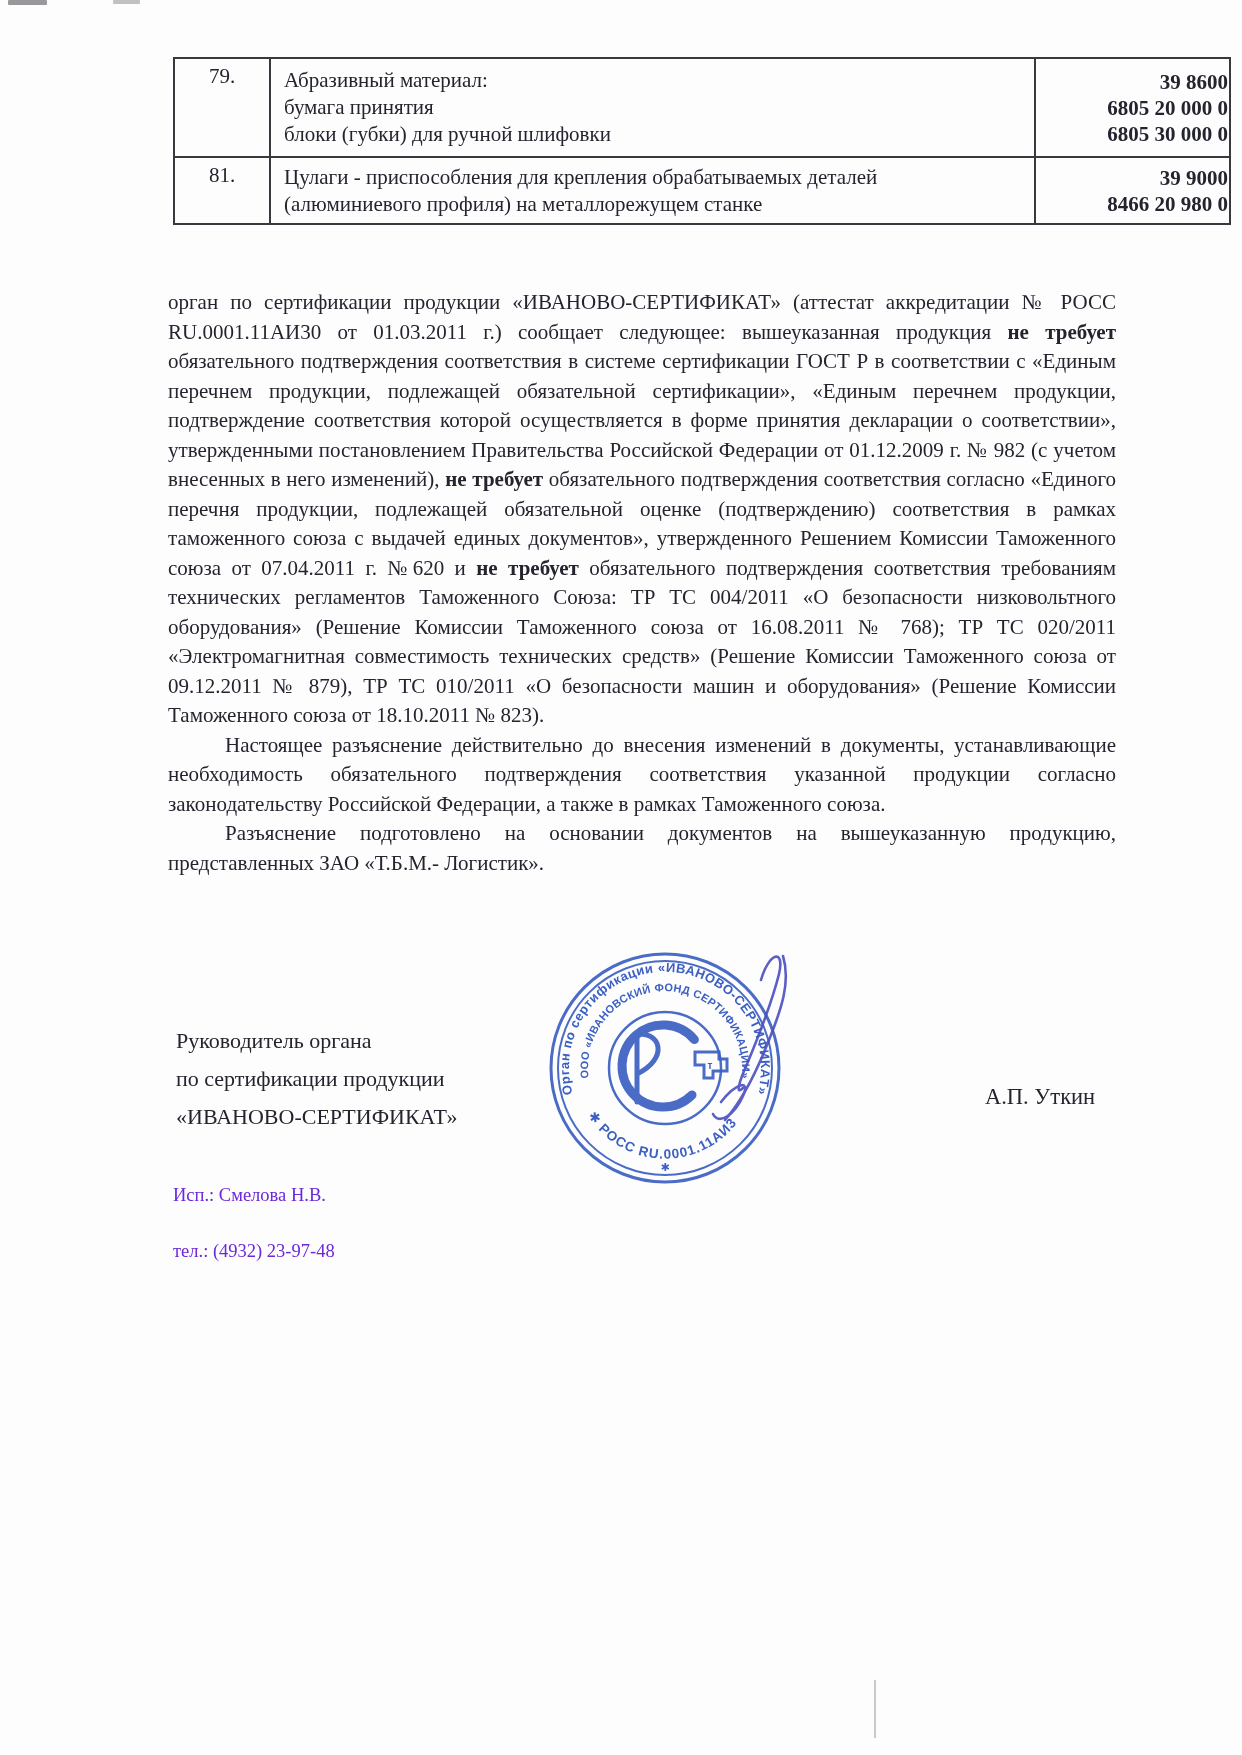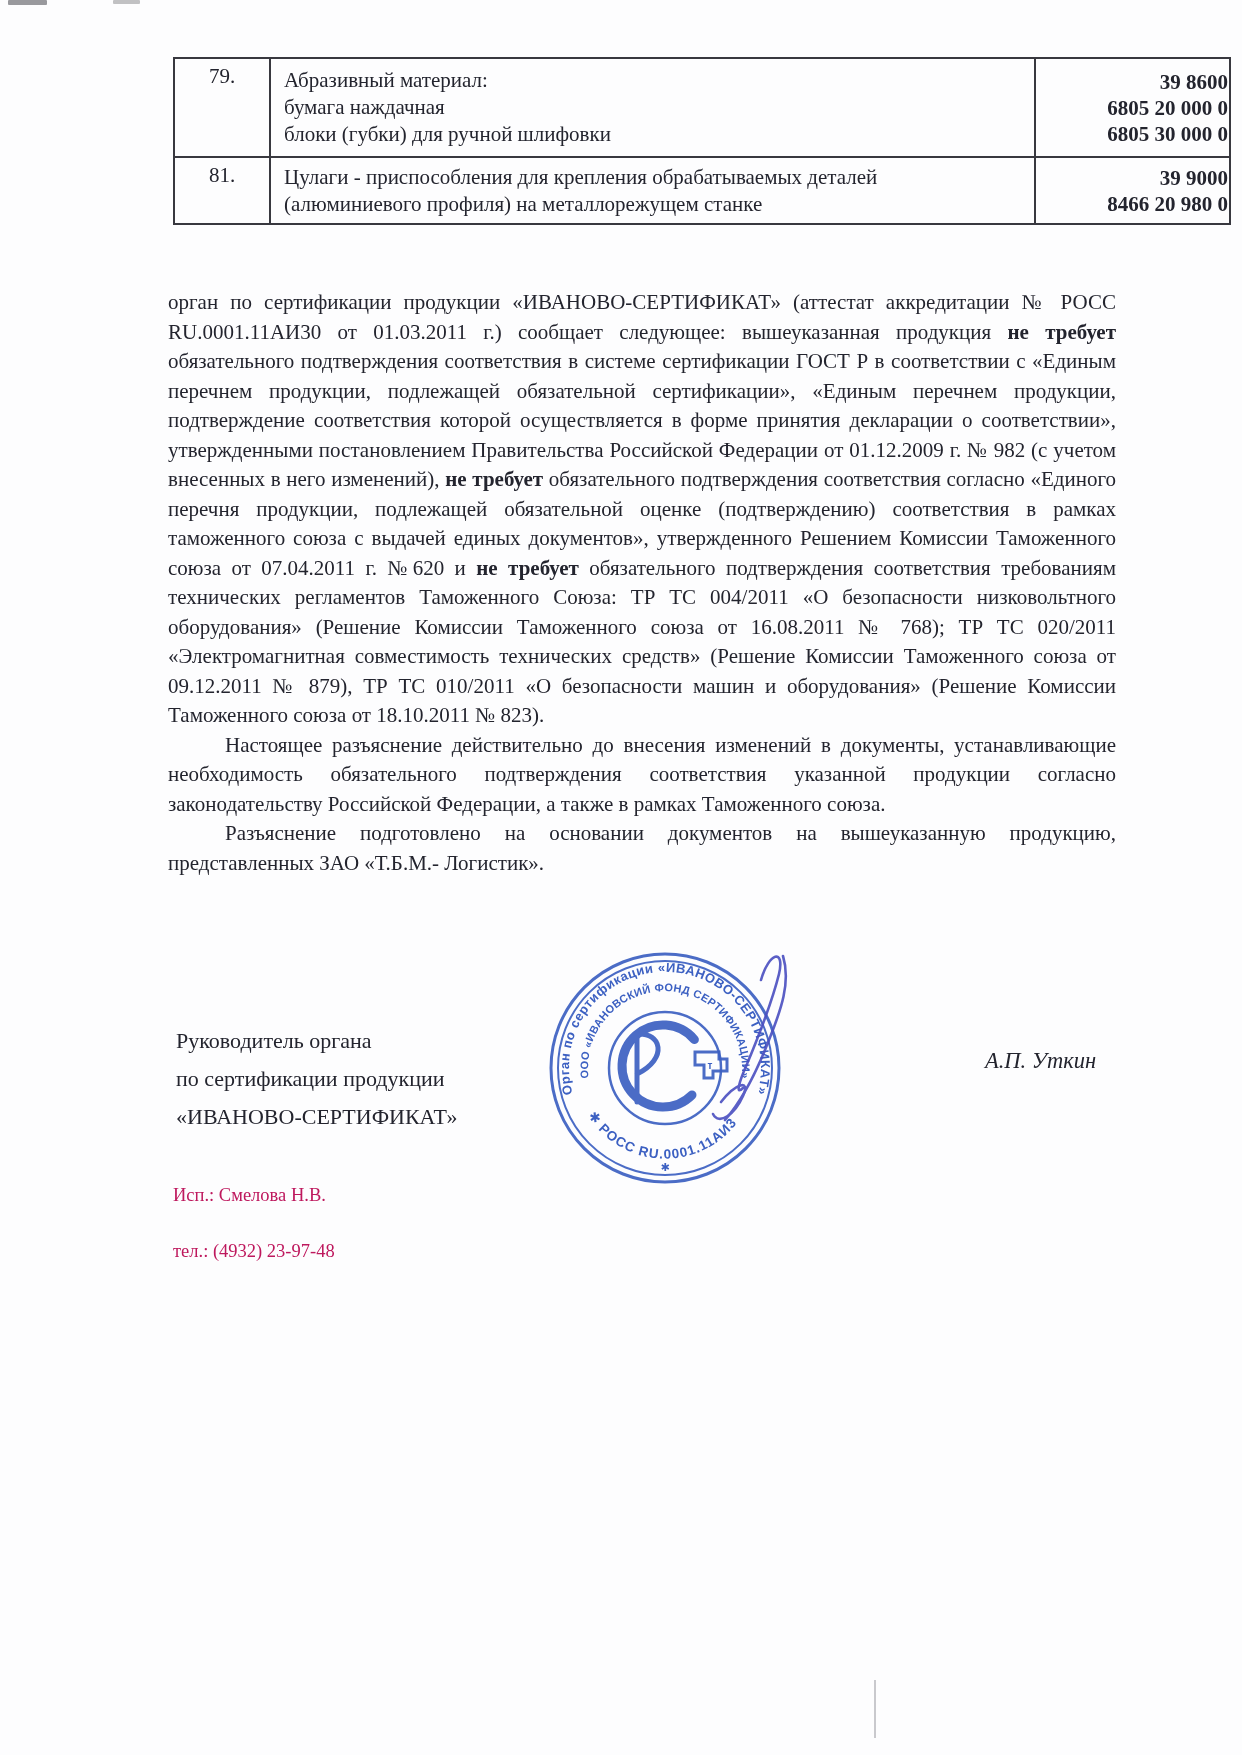--- a/index.html
+++ b/index.html
@@ -41,46 +41,46 @@
   }
   .body-text p { margin:0; }
   .body-text p.indent { text-indent:57px; }
   .body-text .b { font-weight:bold; }
 
   
   .sig-left {
     position:absolute; left:176px; top:1022px;
     font-size:22px; line-height:38px; white-space:pre-line;
   }
-  .sig-name { position:absolute; left:985px; top:1048px; font-size:22.5px;font-style:italic; }
+  .sig-name { position:absolute; left:985px; top:1084px; font-size:22.5px; }
 
   .footer-note {
     position:absolute; left:173px; top:1153px;
-    font-size:18.5px; line-height:28px; white-space:pre-line; color:#be185d;
+    font-size:18.5px; line-height:28px; white-space:pre-line; color:#6d28d9;
   }
 
   
   .stamp-wrap { position:absolute; left:528px; top:938px; width:280px; height:270px; }
   .stamp-wrap svg { overflow:visible; }
   .stamp-text { font-family:"Liberation Sans","DejaVu Sans",sans-serif; font-weight:bold; fill:#3c60c2; }
 </style>
 </head>
 <body>
 
 <div class="page">
 
   <div class="corner-mark mark-a"></div>
   <div class="corner-mark mark-b"></div>
 
   <table class="codes">
     <tbody>
         <tr class="r1">
       <td class="num">79.</td>
       <td class="desc">Абразивный материал:
-бумага наждачная
+бумага принятия
 блоки (губки) для ручной шлифовки</td>
       <td class="codes-cell">39 8600
 6805 20 000 0
 6805 30 000 0</td>
     </tr>
     <tr class="r3">
       <td class="num">81.</td>
       <td class="desc">Цулаги - приспособления для крепления обрабатываемых деталей
 (алюминиевого профиля) на металлорежущем станке</td>
       <td class="codes-cell">39 9000

